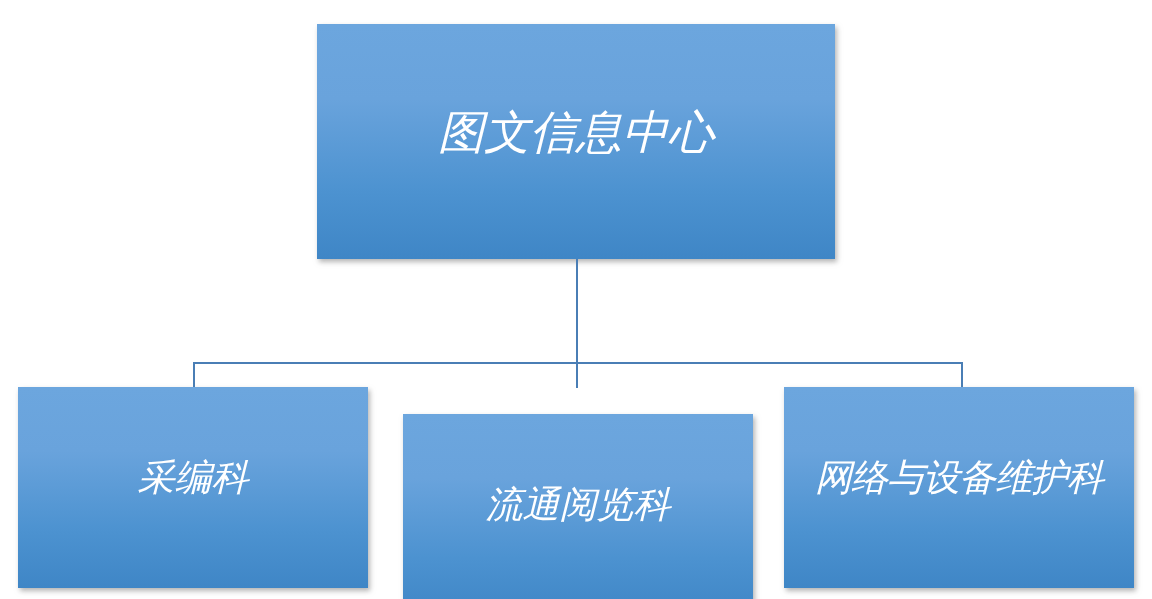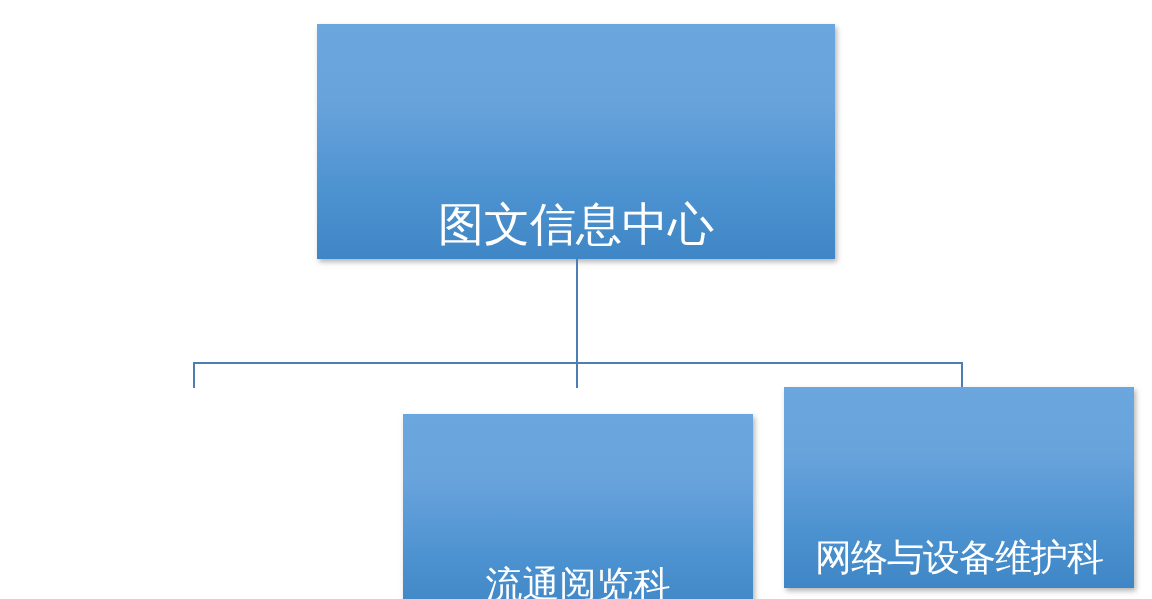--- a/index.html
+++ b/index.html
@@ -20,27 +20,28 @@
     height: 599px;
   }
 
   
   .node {
     position: absolute;
     box-sizing: border-box;
     background: linear-gradient(to bottom, #6CA6DE 0%, #69A3DC 32%, #4C92D0 72%, #3F86C6 100%);
     box-shadow: 2px 3px 5px rgba(120, 120, 120, 0.55);
     display: flex;
-    align-items: flex-end;
+    align-items: center;
     justify-content: center;
     color: #FFFFFF;
     text-align: center;
     line-height: 1.1;
     white-space: nowrap;
     user-select: none;
+    font-style: italic;
   }
 
   .node-root {
     left: 317px;
     top: 24px;
     width: 518px;
     height: 235px;
     font-size: 46px;
   }
   
@@ -106,20 +107,23 @@
   <div class="node node-root">
     <span class="node-label">图文信息中心</span>
   </div>
 
   <div class="connector conn-stem-top"></div>
   <div class="connector conn-bar"></div>
   <div class="connector conn-drop conn-drop-left"></div>
   <div class="connector conn-drop conn-drop-center"></div>
   <div class="connector conn-drop conn-drop-right"></div>
 
+  <div class="node node-child node-child-1">
+    <span class="node-label">采编科</span>
+  </div>
 
   <div class="node node-child node-child-2">
     <span class="node-label">流通阅览科</span>
   </div>
 
   <div class="node node-child node-child-3">
     <span class="node-label">网络与设备维护科</span>
   </div>
 
 </div>

